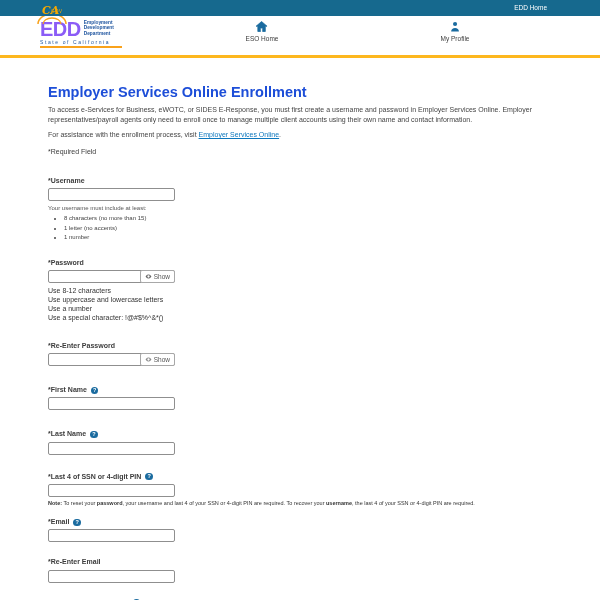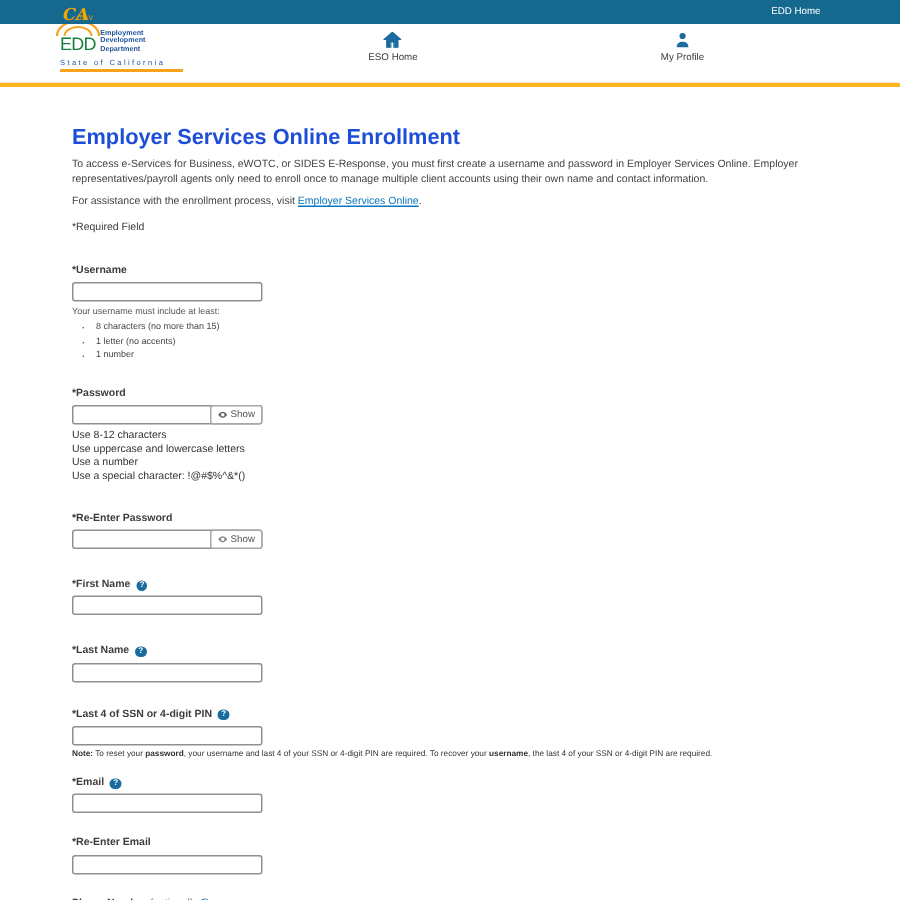--- a/index.html
+++ b/index.html
@@ -12,21 +12,21 @@
   .ca-logo { position:absolute; left:42px; top:0px; color:#F7A800; cursor:pointer; }
   .ca-script { font-family:"DejaVu Serif", serif; font-style:italic; font-weight:bold; font-size:11px; line-height:14px; }
   .ca-gov { font-family:"Liberation Sans", sans-serif; font-style:normal; font-size:4.5px; letter-spacing:.5px; position:absolute; left:9px; top:8.5px; color:#F7A800; }
   .edd-home-link { position:absolute; right:53px; top:4px; color:#fff; font-size:6.5px; text-decoration:none; cursor:pointer; }
 
   
   .header { position:relative; height:39px; background:#fff; }
   .eddlogo { position:absolute; left:40px; top:4px; cursor:pointer; }
   .edd-row { display:flex; align-items:flex-end; position:relative; }
   .edd-arcs { position:absolute; left:-3px; top:-4px; }
-  .edd-word { font-size:12px; font-weight:400; color:#15803d; letter-spacing:-.5px; line-height:16px; }
+  .edd-word { font-size:20px; font-weight:700; color:#8b5cf6; letter-spacing:-.5px; line-height:16px; }
   .dept { margin-left:3px; margin-bottom:1px; }
   .dept div { font-size:4.8px; font-weight:bold; color:#2056A0; line-height:5.4px; }
   .state { font-size:5px; letter-spacing:1.6px; color:#2056A0; margin-top:1.5px; white-space:nowrap; }
   .state-rule { height:2px; background:#F9A21B; margin-top:1px; width:82px; }
 
   .nav-item { position:absolute; top:5px; display:flex; flex-direction:column; align-items:center; cursor:pointer; }
   .nav-eso { left:262px; transform:translateX(-50%); }
   .nav-profile { left:455px; transform:translateX(-50%); }
   .nav-label { font-size:6.5px; color:#3c3c3c; margin-top:3px; }
 

